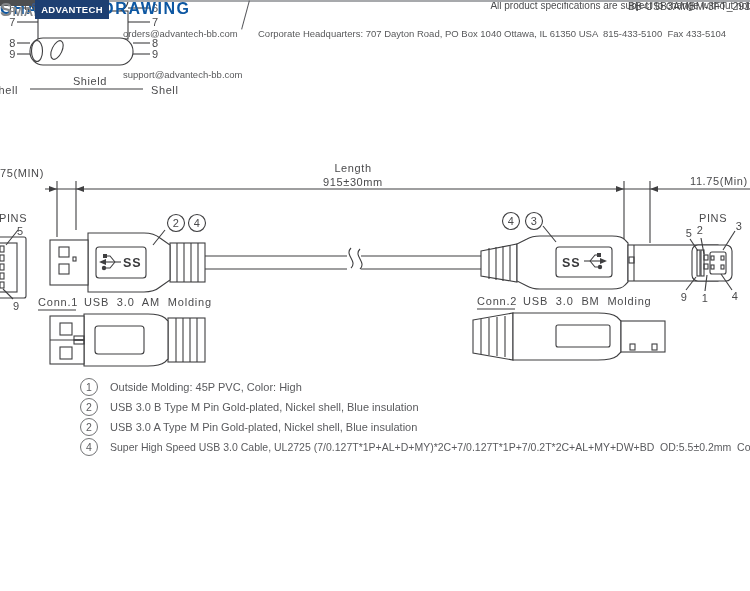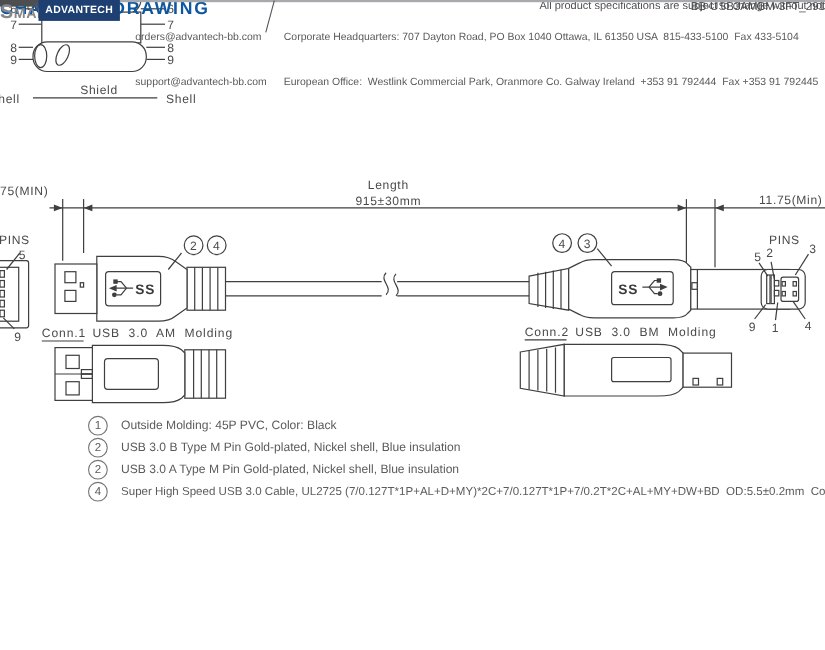--- a/index.html
+++ b/index.html
@@ -233,21 +233,21 @@
       <rect class="s" x="652" y="344" width="5" height="6"></rect>
     </g>
   </svg>
 
   <div class="abs heading">CHANICAL DRAWING</div>
   <div class="abs unit">t: mm</div>
 
   <div>
     <div class="abs" style="top:378px">
       <span class="note-circle">1</span>
-      <span class="note-text">Outside Molding: 45P PVC, Color: Black</span>
+      <span class="note-text">Outside Molding: 45P PVC, Color: High</span>
     </div>
     <div class="abs" style="top:398px">
       <span class="note-circle">2</span>
       <span class="note-text">USB 3.0 B Type M Pin Gold-plated, Nickel shell, Blue insulation</span>
     </div>
     <div class="abs" style="top:418px">
       <span class="note-circle">2</span>
       <span class="note-text">USB 3.0 A Type M Pin Gold-plated, Nickel shell, Blue insulation</span>
     </div>
     <div class="abs" style="top:438px">
@@ -265,17 +265,16 @@
     <div class="abs brand">SmartWorx</div>
     <div class="abs powered">ered by</div>
     <div class="abs adv-box">ADVANTECH</div>
     <div class="abs emails">
       <div>orders@advantech-bb.com</div>
       <div>support@advantech-bb.com</div>
     </div>
     <div class="abs slash"></div>
     <div class="abs addresses">
       <div>Corporate Headquarters: 707 Dayton Road, PO Box 1040 Ottawa, IL 61350 USA  815-433-5100  Fax 433-5104</div>
-      <div>European Office:  Westlink Commercial Park, Oranmore Co. Galway Ireland  +353 91 792444  Fax +353 91 792445</div>
     </div>
   </div>
 
 </div>
 
 </body></html>

